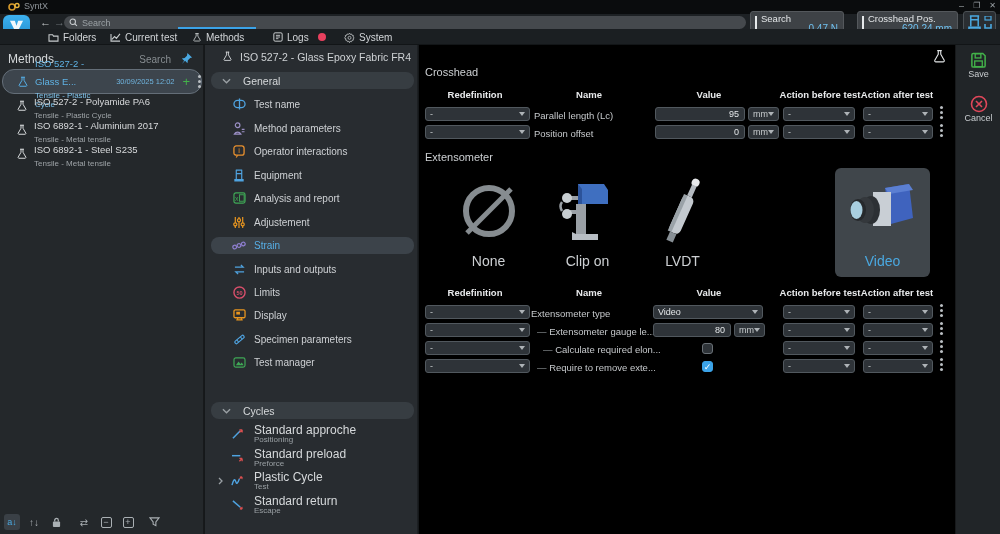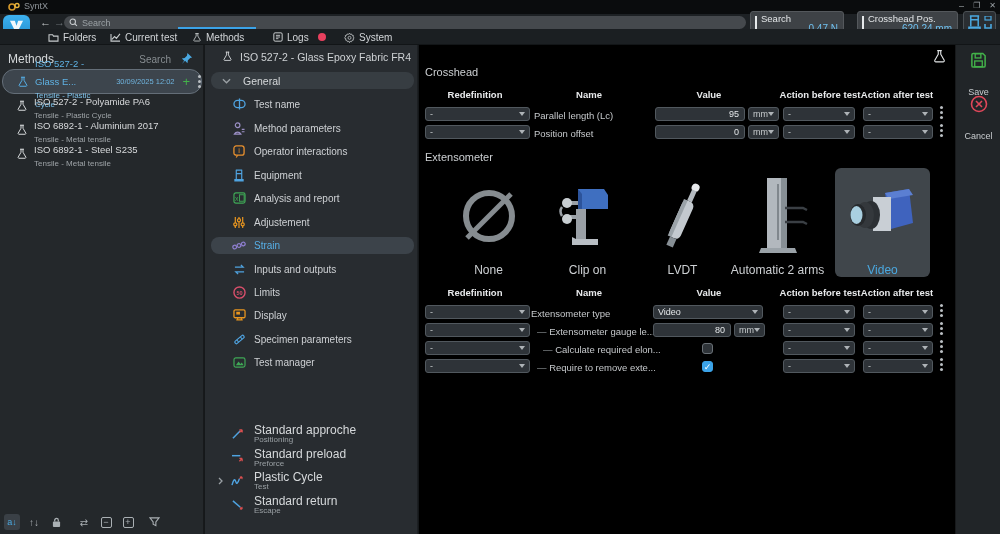--- a/index.html
+++ b/index.html
@@ -100,26 +100,26 @@
   .cbx { position:absolute; width:11px; height:11px; border:1px solid #6a7177; border-radius:3px; background:#2e3338;
          display:flex; align-items:center; justify-content:center; font-size:9px; color:#fff; }
   .cbx.checked { background:#3ba3e8; border-color:#3ba3e8; }
   .cbx .mark { display:none; }
   .cbx.checked .mark { display:block; }
 
   
   .tile { position:absolute; top:123px; width:95px; height:109px; border-radius:6px;
           display:flex; flex-direction:column; align-items:center; }
   .tile .art { flex:1; display:flex; align-items:center; justify-content:center; }
-  .tile .tl { font-size:12px; color:#cdd0d3; }
+  .tile .tl { font-size:14px; color:#cdd0d3; margin-bottom:8px; }
   .tile.selected { background:#40464b; }
   .tile.selected .tl { color:#4aa8e0; }
 
   
-  .act { position:absolute; left:0; width:45px; display:flex; flex-direction:column; align-items:center; gap:18px; font-size:9px; }
+  .act { position:absolute; left:0; width:45px; display:flex; flex-direction:column; align-items:center; gap:0; font-size:9px; }
   .act .albl { color:#c9cdd0; }
 </style>
 </head>
 <body>
 
 <div id="titlebar">
   <span class="abs" style="left:8px;top:2px">
     <svg width="12" height="10" viewBox="0 0 12 10">
         <circle cx="4" cy="5" r="3" fill="none" stroke="#d69a2c" stroke-width="1.6"></circle>
         <circle cx="9" cy="3.5" r="2" fill="none" stroke="#e8b53c" stroke-width="1.4"></circle>
@@ -440,20 +440,28 @@
   <div class="trow" style="top:309px">
     <span class="ticon">
         <svg width="13" height="11" viewBox="0 0 14 12">
           <rect x="1" y="1" width="12" height="10" rx="2" fill="none" stroke="#3fa856" stroke-width="1.3"></rect>
           <path d="M3 9 l3-4 2 2.5 1.5-1.5 2 3" fill="#3fa856"></path>
         </svg>
       </span>
     <span class="tlabel">Test manager</span>
   </div>
 
+  <div class="secbar" style="top:357px">
+    <span class="chev">
+        <svg width="9" height="6" viewBox="0 0 10 6">
+          <path d="M1 1 l4 4 4-4" fill="none" stroke="#9aa0a4" stroke-width="1.5"></path>
+        </svg>
+      </span>
+    <span>Cycles</span>
+  </div>
 
   <div class="crow" style="top:378px">
     <span class="ticon">
         <svg width="14" height="12" viewBox="0 0 15 13">
           <path d="M2 11 L10 3" stroke="#4fa3e0" stroke-width="1.6"></path>
           <path d="M9 5 l3-3 M12 2 l-3 0 M12 2 l0 3" stroke="#d94f4f" stroke-width="1.3"></path>
         </svg>
       </span>
     <span>
         <div class="ct">Standard approche</div>
@@ -590,32 +598,20 @@
             <circle cx="30" cy="6" r="4" fill="#e8eaec"></circle>
             <rect x="27.5" y="9" width="5" height="12" fill="#b4bac0"></rect>
             <rect x="24" y="21" width="12" height="40" rx="5" fill="#c3c9cf"></rect>
             <rect x="24" y="21" width="4" height="40" fill="#9aa2a8"></rect>
             <rect x="26.5" y="61" width="7" height="9" fill="#878f95"></rect>
           </g>
         </svg>
     </span>
     <span class="tl">LVDT</span>
   </div>
-  <div class="tile" style="left:311px">
-    <span class="art">
-      <svg width="66" height="80" viewBox="0 0 66 80">
-          <rect x="22" y="2" width="14" height="70" fill="#b2b8be"></rect>
-          <rect x="36" y="2" width="6" height="70" fill="#878f95"></rect>
-          <line x1="33" y1="8" x2="33" y2="64" stroke="#6f777d" stroke-width="1.5"></line>
-          <path d="M40 32 h18 l4 2 M40 46 h18 l4 2" stroke="#3a3f44" stroke-width="2.5" fill="none"></path>
-          <path d="M16 72 h34 l2 5 h-38 z" fill="#9aa2a8"></path>
-        </svg>
-    </span>
-    <span class="tl">Automatic 2 arms</span>
-  </div>
   <div class="tile selected" style="left:416px">
     <span class="art">
       <svg width="76" height="62" viewBox="0 0 76 62">
           <path d="M40 8 l24 -4 4 34 -22 6 z" fill="#3f63be"></path>
           <path d="M40 8 l24-4 4 6 -24 4z" fill="#5b7fd2"></path>
           <rect x="28" y="12" width="18" height="34" fill="#c9cfd5"></rect>
           <ellipse cx="26" cy="30" rx="9" ry="14" fill="#2c3034"></ellipse>
           <ellipse cx="20" cy="30" rx="9" ry="13" fill="#34383c"></ellipse>
           <ellipse cx="13" cy="30" rx="8" ry="11" fill="#26292c"></ellipse>
           <ellipse cx="11.5" cy="30" rx="6" ry="9" fill="#a9cfe0"></ellipse>

